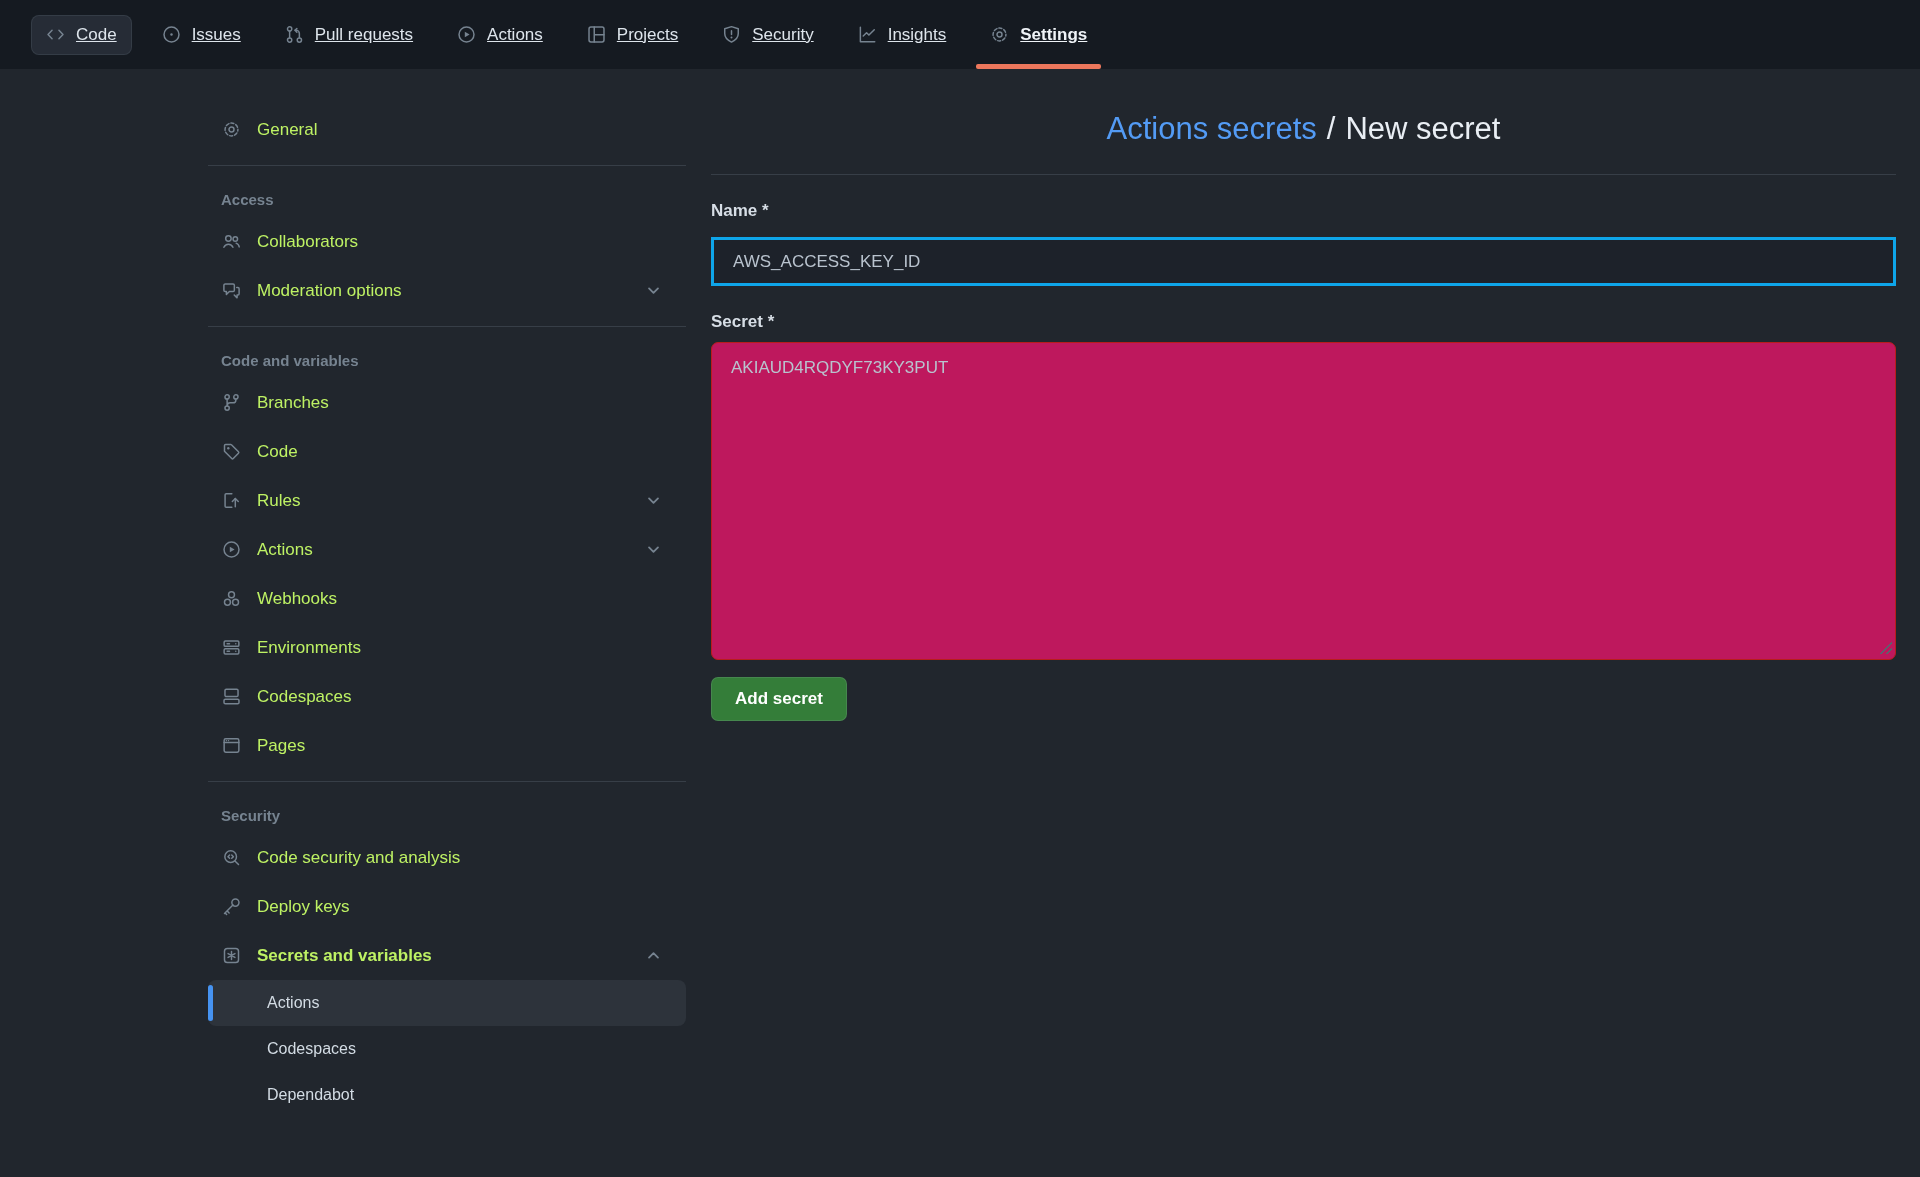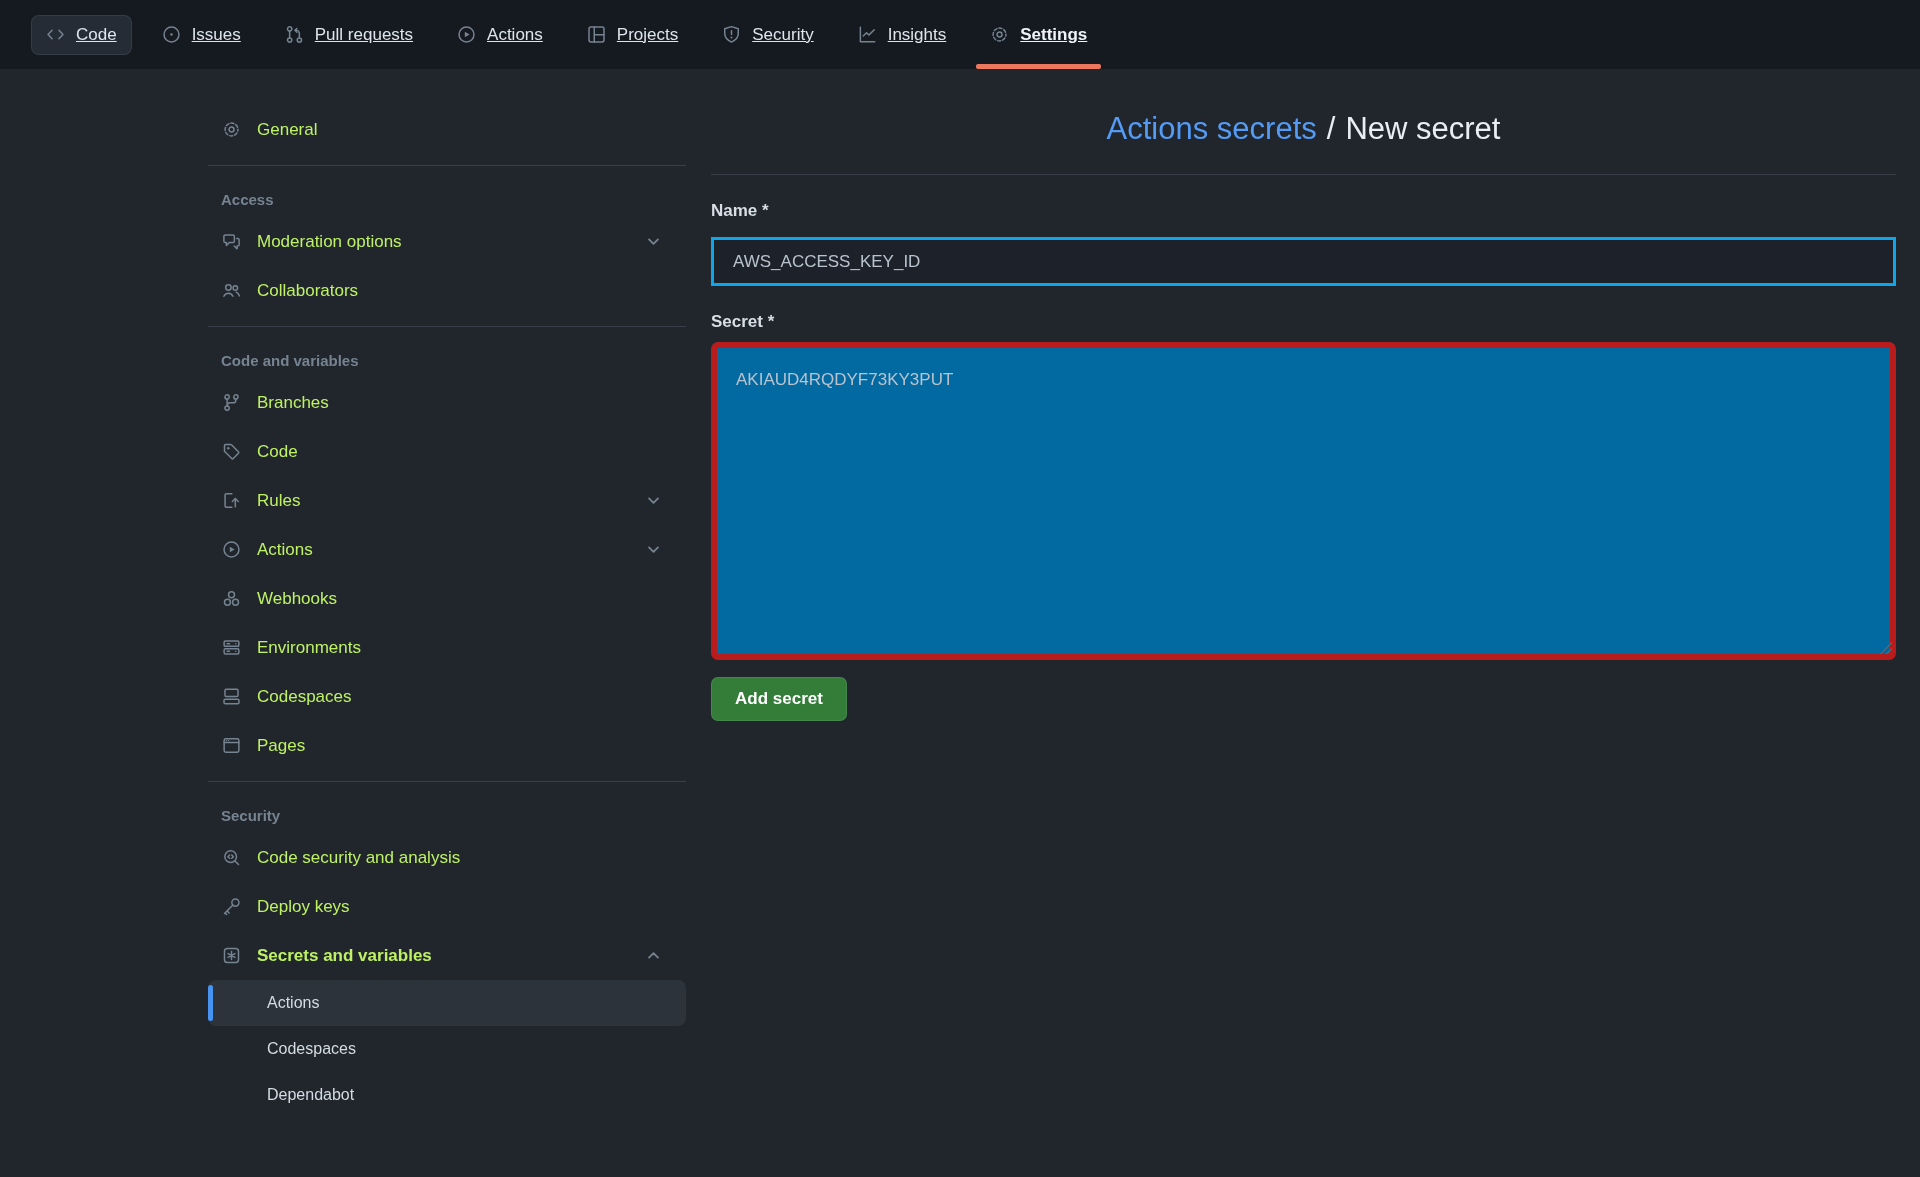--- a/index.html
+++ b/index.html
@@ -58,22 +58,22 @@
   .title-rule { border:none; border-top:1px solid #373e47; margin-top:27px; }
   .field-label { display:block; margin-top:26px; font-size:17px; font-weight:700; color:#d7dee6; }
   input.text {
     display:block; margin-top:16px; width:100%; height:49px;
     background:#1d222a; border:3px solid #0ea5e9; border-radius:0;
     color:#b9c3ce; font-size:17px; padding:0 19px; font-family:inherit; outline:none;
   }
   .ta-wrap { position:relative; margin-top:10px; }
   textarea {
     display:block; width:100%; height:318px;
-    background:#0369a1; border:6px solid #b91c1c; border-radius:7px;
-    color:#b9c3ce; font-size:17px; padding:22px 19px; font-family:inherit;
+    background:#be185d; border:1px solid #b91c1c; border-radius:7px;
+    color:#b9c3ce; font-size:17px; padding:15px 19px; font-family:inherit;
     resize:none; outline:none;
   }
   .grip {
     position:absolute; right:4px; bottom:6px; width:13px; height:13px; cursor:nwse-resize;
     background:linear-gradient(135deg, transparent 0 52%, #59636e 52% 60%, transparent 60% 76%, #59636e 76% 84%, transparent 84%);
   }
   button.primary {
     margin-top:17px; height:44px; padding:0 23px;
     background:#347d39; border:1px solid rgba(205,217,229,0.12); border-radius:7px;
     color:#ffffff; font-size:17px; font-weight:700; font-family:inherit; cursor:pointer;
@@ -187,41 +187,41 @@
             <circle cx="8" cy="8" r="5.4" stroke-dasharray="2.55 1.7" stroke-dashoffset="1.2"></circle>
           </svg>
         </span>
         <span>General</span>
       </div>
       <div class="sdivider"></div>
       <div class="sheader">Access</div>
       <div class="srow">
         <span class="icon">
           <svg width="19" height="19" viewBox="0 0 16 16" fill="none" stroke="currentColor" stroke-width="1.25" stroke-linecap="round" stroke-linejoin="round" aria-hidden="true">
+            <circle cx="5.4" cy="5.4" r="2.3"></circle>
+            <path d="M1.6 12.8a4.1 4.1 0 0 1 7.6 0"></path>
+            <circle cx="11.2" cy="5.9" r="1.9"></circle>
+            <path d="M11.9 9.4a3.9 3.9 0 0 1 2.6 3.2"></path>
+          </svg>
+        </span>
+        <span>Collaborators</span>
+      </div>
+      <div class="srow">
+        <span class="icon">
+          <svg width="19" height="19" viewBox="0 0 16 16" fill="none" stroke="currentColor" stroke-width="1.25" stroke-linecap="round" stroke-linejoin="round" aria-hidden="true">
             <path d="M1.6 3.6c0-.6.5-1.1 1.1-1.1h6.6c.6 0 1.1.5 1.1 1.1v4.2c0 .6-.5 1.1-1.1 1.1H6.2L3.7 11.3V8.9h-1c-.6 0-1.1-.5-1.1-1.1Z"></path>
             <path d="M12.4 5.4h1c.6 0 1 .5 1 1.1v4.2c0 .6-.4 1.1-1 1.1h-.7v2.4l-2.4-2.4"></path>
           </svg>
         </span>
         <span>Moderation options</span>
         <span class="chev">
           <svg width="17" height="17" viewBox="0 0 16 16" fill="none" stroke="currentColor" stroke-width="1.7" stroke-linecap="round" stroke-linejoin="round">
             <path d="M3.8 6 8 10.2 12.2 6"></path>
           </svg>
         </span>
-      </div>
-      <div class="srow">
-        <span class="icon">
-          <svg width="19" height="19" viewBox="0 0 16 16" fill="none" stroke="currentColor" stroke-width="1.25" stroke-linecap="round" stroke-linejoin="round" aria-hidden="true">
-            <circle cx="5.4" cy="5.4" r="2.3"></circle>
-            <path d="M1.6 12.8a4.1 4.1 0 0 1 7.6 0"></path>
-            <circle cx="11.2" cy="5.9" r="1.9"></circle>
-            <path d="M11.9 9.4a3.9 3.9 0 0 1 2.6 3.2"></path>
-          </svg>
-        </span>
-        <span>Collaborators</span>
       </div>
       <div class="sdivider"></div>
       <div class="sheader">Code and variables</div>
       <div class="srow">
         <span class="icon">
           <svg width="19" height="19" viewBox="0 0 16 16" fill="none" stroke="currentColor" stroke-width="1.25" stroke-linecap="round" stroke-linejoin="round" aria-hidden="true">
             <circle cx="4.3" cy="3.3" r="1.8"></circle>
             <circle cx="11.7" cy="3.3" r="1.8"></circle>
             <circle cx="4.3" cy="12.7" r="1.8"></circle>
             <path d="M4.3 5.1v5.8M11.7 5.1v.7c0 1.4-1.1 2.5-2.5 2.5H6.8c-1.2 0-2.2.8-2.4 2"></path>

